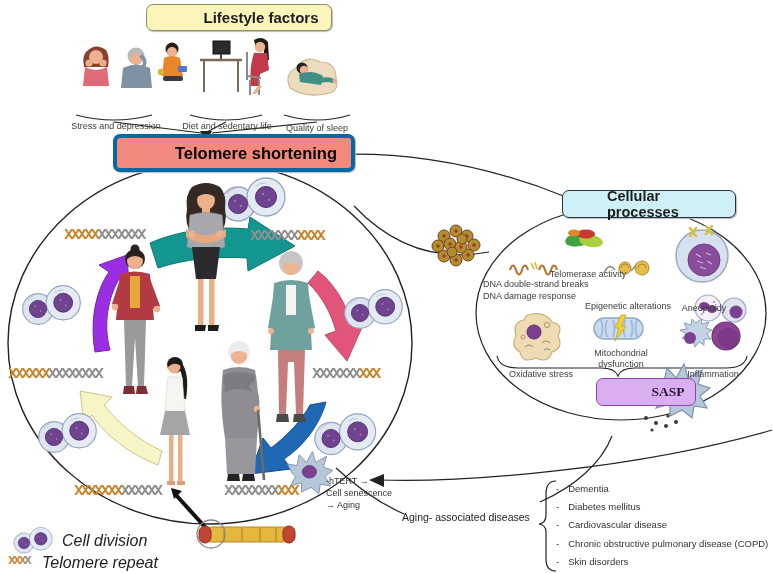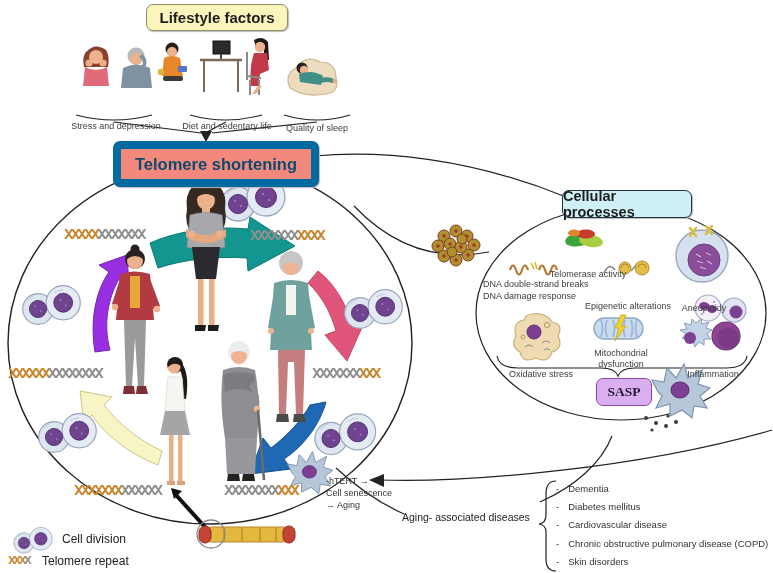--- a/index.html
+++ b/index.html
@@ -2,39 +2,39 @@
 <html style="--lifestyle_box_bg: #fbf5bb; --telomere_box_bg: #f2897c; --cellular_box_bg: #cff0f6; --sasp_box_bg: #d9aff0; --dna_orange: #c8872f; --dna_gray: #8f8f8f; --arrow_teal: #13968f; --arrow_pink: #e2557b; --arrow_blue: #1e68b4; --arrow_yellow: #f7f4c5; --arrow_purple: #9a2ee2;"><head>
 <meta charset="utf-8">
 <style>
   html,body{margin:0;padding:0;background:#fff;}
   #canvas{position:relative;width:773px;height:573px;background:#fff;overflow:hidden;
           font-family:"Liberation Sans","DejaVu Sans",sans-serif;}
   svg.layer{position:absolute;left:0;top:0;z-index:1;}
   .lbl{position:absolute;color:#3c3c3c;font-size:9px;line-height:1.25;z-index:2;}
   .lbl.c{text-align:center;margin-top:22px;}
   .box{position:absolute;display:flex;align-items:center;justify-content:center;
-       font-weight:bold;border-radius:7px;z-index:3;color:#1d1d1d;}
+       font-weight:bold;border-radius:7px;z-index:3;color:#1d1d1d;padding-left:44px;}
   #lifestyle-box{left:146px;top:4px;width:140px;height:25px;font-size:15px;
        background:var(--lifestyle_box_bg);border:1.5px solid #8f8f63;box-shadow:1px 1px 1px #bbb;}
-  #telomere-box{left:113px;top:141px;width:190px;height:30px;font-size:16.5px;
-       background:var(--telomere_box_bg);border:8px solid #0369a1;color:#0c4a6e;box-shadow:1px 1px 1px #bbb;}
+  #telomere-box{left:113px;top:134px;width:190px;height:30px;font-size:16.5px;
+       background:var(--telomere_box_bg);border:4px solid #0369a1;color:#000000;box-shadow:1px 1px 1px #bbb;}
   #cellular-box{left:562px;top:190px;width:128px;height:26px;font-size:14.5px;
        background:var(--cellular_box_bg);border:1.5px solid #26323f;box-shadow:1px 1px 1px #bbb;}
   #sasp-box{left:596px;top:378px;width:54px;height:26px;font-size:13.5px;
        background:var(--sasp_box_bg);border:1.5px solid #8e44ad;color:#2a1535;font-family:Liberation Serif, serif;}
   .dna{position:absolute;z-index:2;font-family:"DejaVu Sans Mono",monospace;font-weight:bold;
        font-size:16px;line-height:1;letter-spacing:-3px;transform:scaleY(0.85);white-space:nowrap;}
   .dna-orange{color:var(--dna_orange);}
   .dna-gray{color:var(--dna_gray);}
   .dna.small{font-size:13px;letter-spacing:-2.5px;}
   .htert{position:absolute;z-index:2;font-size:9px;line-height:12px;color:#333;}
   .disease-row{position:absolute;display:flex;gap:9px;font-size:9.5px;color:#333;
        white-space:nowrap;z-index:2;}
   #diseases-label{left:402px;top:511px;font-size:10.5px;color:#222;z-index:2;position:absolute;}
-  .legend-txt{position:absolute;font-size:12px;color:#222;z-index:2;}
+  .legend-txt{position:absolute;font-size:16px;color:#222;z-index:2;font-style:italic;}
 </style>
 </head>
 <body>
 
 <div id="canvas">
 
   <svg class="layer" width="773" height="573" viewBox="0 0 773 573">
     <defs>
       <g id="cellpair">
         <circle cx="20" cy="30" r="17" fill="#dde5f0" stroke="#9aa6ba" stroke-width="1.3"></circle>

